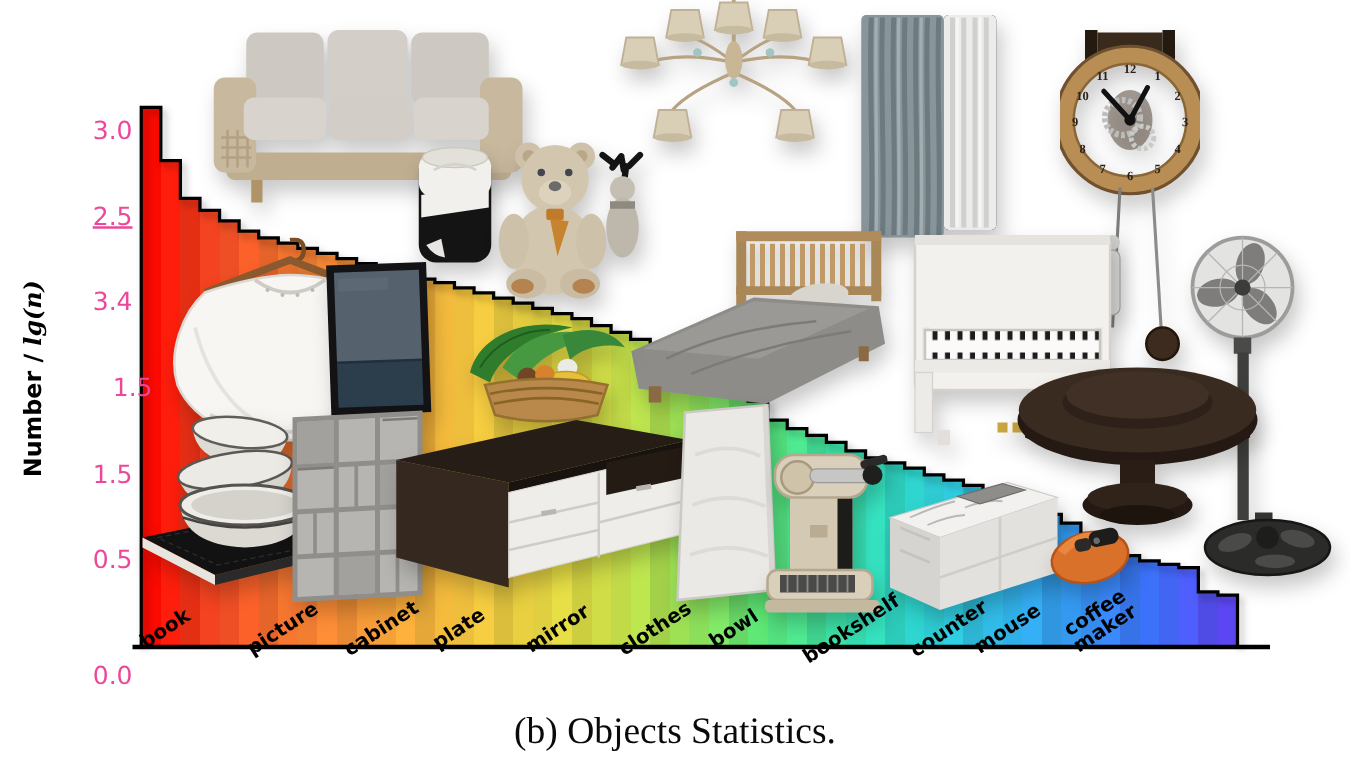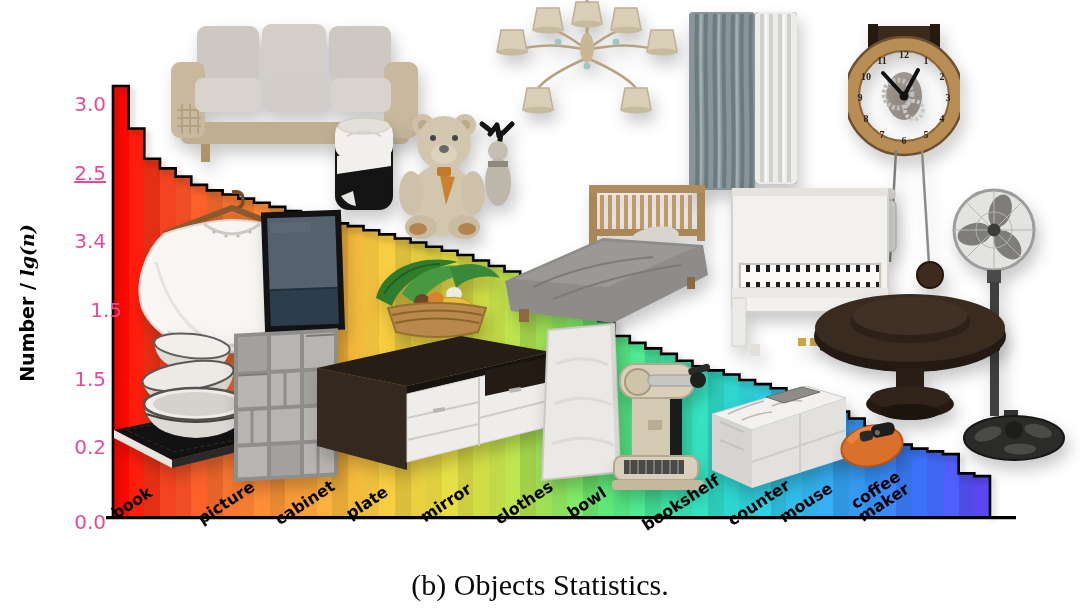--- a/index.html
+++ b/index.html
@@ -83,22 +83,22 @@
       <rect x="974.34" y="476.15" width="16.06" height="39.85" fill="rgb(92,70,243)" shape-rendering="crispEdges"></rect>
       <path d="M 113 516 L 113.00 85.94 L 128.66 85.94 L 128.66 128.53 L 144.32 128.53 L 144.32 158.76 L 159.98 158.76 L 159.98 168.38 L 175.64 168.38 L 175.64 176.62 L 191.30 176.62 L 191.30 184.87 L 206.96 184.87 L 206.96 190.36 L 222.63 190.36 L 222.63 194.48 L 238.29 194.48 L 238.29 198.61 L 253.95 198.61 L 253.95 202.73 L 269.61 202.73 L 269.61 206.85 L 285.27 206.85 L 285.27 210.97 L 300.93 210.97 L 300.93 215.09 L 316.59 215.09 L 316.59 219.22 L 332.25 219.22 L 332.25 223.34 L 347.91 223.34 L 347.91 226.09 L 363.57 226.09 L 363.57 230.21 L 379.23 230.21 L 379.23 234.33 L 394.89 234.33 L 394.89 238.45 L 410.55 238.45 L 410.55 242.57 L 426.21 242.57 L 426.21 246.70 L 441.88 246.70 L 441.88 250.82 L 457.54 250.82 L 457.54 254.94 L 473.20 254.94 L 473.20 260.44 L 488.86 260.44 L 488.86 265.93 L 504.52 265.93 L 504.52 271.43 L 520.18 271.43 L 520.18 276.92 L 535.84 276.92 L 535.84 282.42 L 551.50 282.42 L 551.50 289.29 L 567.16 289.29 L 567.16 296.16 L 582.82 296.16 L 582.82 303.03 L 598.48 303.03 L 598.48 320.89 L 614.14 320.89 L 614.14 336.01 L 629.80 336.01 L 629.80 342.88 L 645.46 342.88 L 645.46 348.37 L 661.13 348.37 L 661.13 353.87 L 676.79 353.87 L 676.79 360.74 L 692.45 360.74 L 692.45 366.23 L 708.11 366.23 L 708.11 370.36 L 723.77 370.36 L 723.77 374.48 L 739.43 374.48 L 739.43 379.97 L 755.09 379.97 L 755.09 384.10 L 770.75 384.10 L 770.75 388.22 L 786.41 388.22 L 786.41 393.71 L 802.07 393.71 L 802.07 399.21 L 817.73 399.21 L 817.73 404.71 L 833.39 404.71 L 833.39 411.58 L 849.05 411.58 L 849.05 418.45 L 864.71 418.45 L 864.71 426.69 L 880.38 426.69 L 880.38 436.31 L 896.04 436.31 L 896.04 444.55 L 911.70 444.55 L 911.70 448.67 L 927.36 448.67 L 927.36 451.42 L 943.02 451.42 L 943.02 454.17 L 958.68 454.17 L 958.68 473.41 L 974.34 473.41 L 974.34 476.15 L 990.00 476.15 L 990.00 516" fill="none" stroke="#000000" stroke-width="2.6" style="filter:drop-shadow(3px 4px 3px rgba(0,0,0,0.30))"></path>
       <line x1="106" x2="1016" y1="517.6" y2="517.6" stroke="#000" stroke-width="3.4"></line>
     </svg>
 
   <div class="ylabel-wrap">
     <span class="pre">Number / </span><span class="math">lg(n)</span>
   </div>
 
   <div id="ticks">
-      <div class="ytick" style="left: 44px; top: 510px;">0.0</div>
-      <div class="ytick" style="left: 44px; top: 435.3px;">0.2</div>
+      <div class="ytick" style="left: 44px; top: 528px;">0.0</div>
+      <div class="ytick" style="left: 44px; top: 435.3px;">0.5</div>
       <div class="ytick" style="left: 44px; top: 366.6px;">1.5</div>
       <div class="ytick" style="left: 60px; top: 297.9px;">1.5</div>
       <div class="ytick" style="left: 44px; top: 229.2px;">3.4</div>
       <div class="ytick" style="left: 44px; top: 160.5px; text-decoration: underline;">2.5</div>
       <div class="ytick" style="left: 44px; top: 91.8px;">3.0</div>
     </div>
   <div id="catlabels">
       <div class="cat-label" style="left: 136.491px; top: 509px;">book</div>
       <div class="cat-label" style="left: 230.455px; top: 509px;">picture</div>
       <div class="cat-label" style="left: 308.759px; top: 509px;">cabinet</div>

